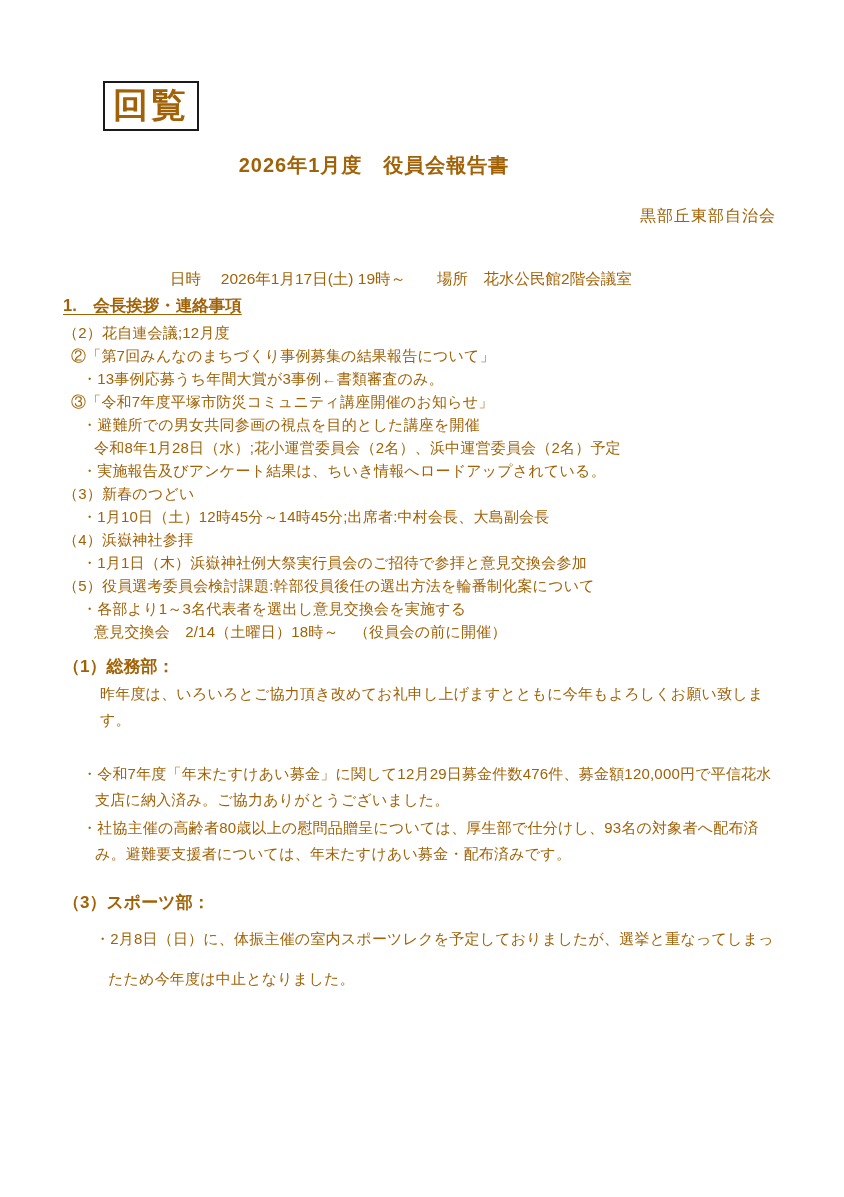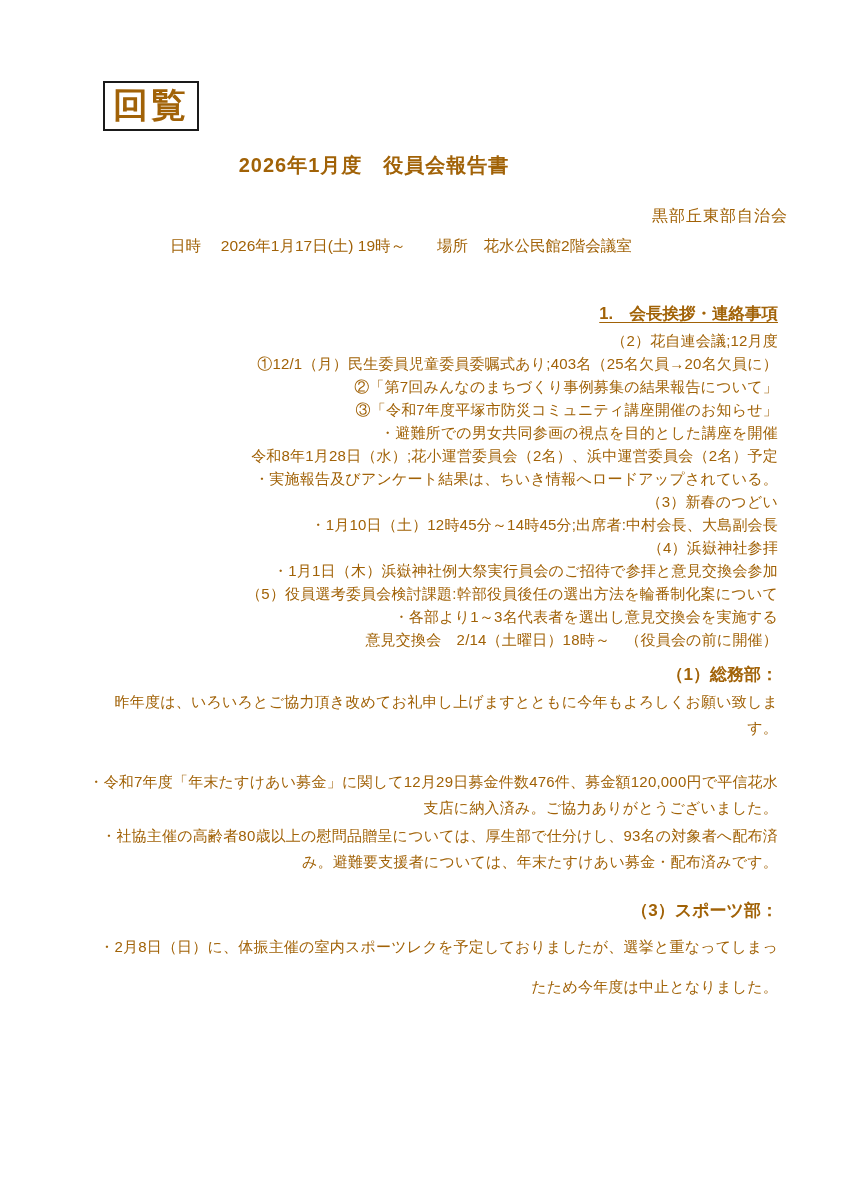--- a/index.html
+++ b/index.html
@@ -36,39 +36,38 @@
     width: 100%;
     text-align: center;
     transform: translateX(-48px);
     font-size: 20px;
     font-weight: bold;
     letter-spacing: 1px;
   }
   .org-line {
     position: absolute;
     top: 206px;
-    right: 56px;
+    right: 68px;
     font-size: 16px;
     font-weight: 500;
     letter-spacing: 1px;
   }
   .meeting-line {
     position: absolute;
-    top: 236px;
+    top: 269px;
     left: 170px;
     font-size: 15.5px;
     font-weight: 500;
     white-space: pre;
   }
   .content {
     position: absolute;
-    top: 303px;
+    top: 295px;
     left: 63px;
     right: 66px;
-    text-align: right;
   }
   .sec-heading {
     font-size: 16.5px;
     font-weight: bold;
     text-decoration: underline;
     text-underline-offset: 3px;
     margin: 0 0 4px 0;
     white-space: pre;
   }
   .s1-lines { margin-bottom: 12px; }
@@ -134,22 +133,22 @@
   <div class="org-line">黒部丘東部自治会</div>
 
   <div class="meeting-line">日時　 2026年1月17日(土) 19時～　　場所　花水公民館2階会議室</div>
 
   <div class="content">
 
     <div class="sec-heading">1.　会長挨拶・連絡事項</div>
 
     <div class="s1-lines">
         <div class="line indent-0">（2）花自連会議;12月度</div>
-        <div class="line indent-1">①12/1（月）民生委員児童委員委嘱式あり;403名（25名欠員→20名欠員に）</div>
         <div class="line indent-1">②「第7回みんなのまちづくり事例募集の結果報告について」</div>
+        <div class="line indent-2">・13事例応募うち年間大賞が3事例←書類審査のみ。</div>
         <div class="line indent-1">③「令和7年度平塚市防災コミュニティ講座開催のお知らせ」</div>
         <div class="line indent-2">・避難所での男女共同参画の視点を目的とした講座を開催</div>
         <div class="line indent-3">令和8年1月28日（水）;花小運営委員会（2名）、浜中運営委員会（2名）予定</div>
         <div class="line indent-2">・実施報告及びアンケート結果は、ちいき情報へロードアップされている。</div>
         <div class="line indent-0">（3）新春のつどい</div>
         <div class="line indent-2">・1月10日（土）12時45分～14時45分;出席者:中村会長、大島副会長</div>
         <div class="line indent-0">（4）浜嶽神社参拝</div>
         <div class="line indent-2">・1月1日（木）浜嶽神社例大祭実行員会のご招待で参拝と意見交換会参加</div>
         <div class="line indent-0">（5）役員選考委員会検討課題:幹部役員後任の選出方法を輪番制化案について</div>
         <div class="line indent-2">・各部より1～3名代表者を選出し意見交換会を実施する</div>

